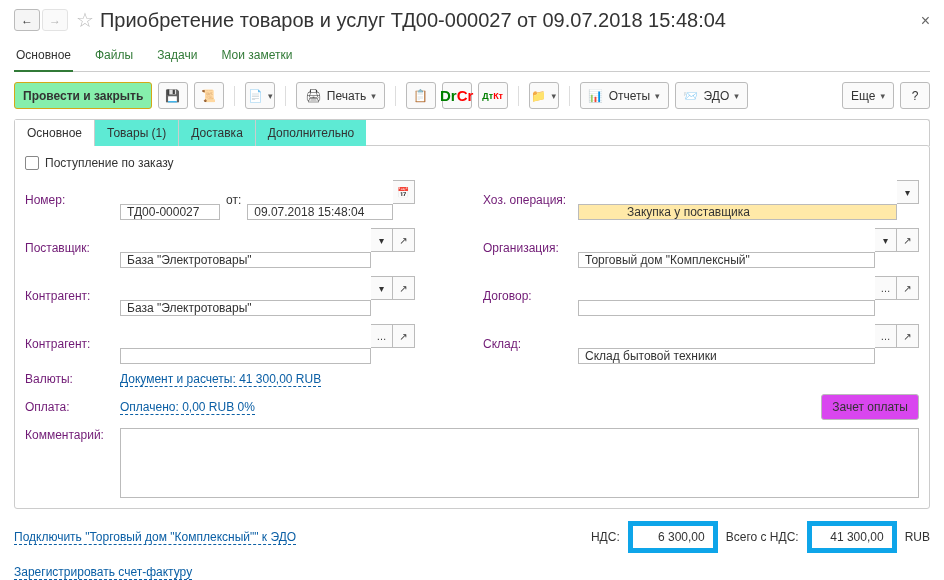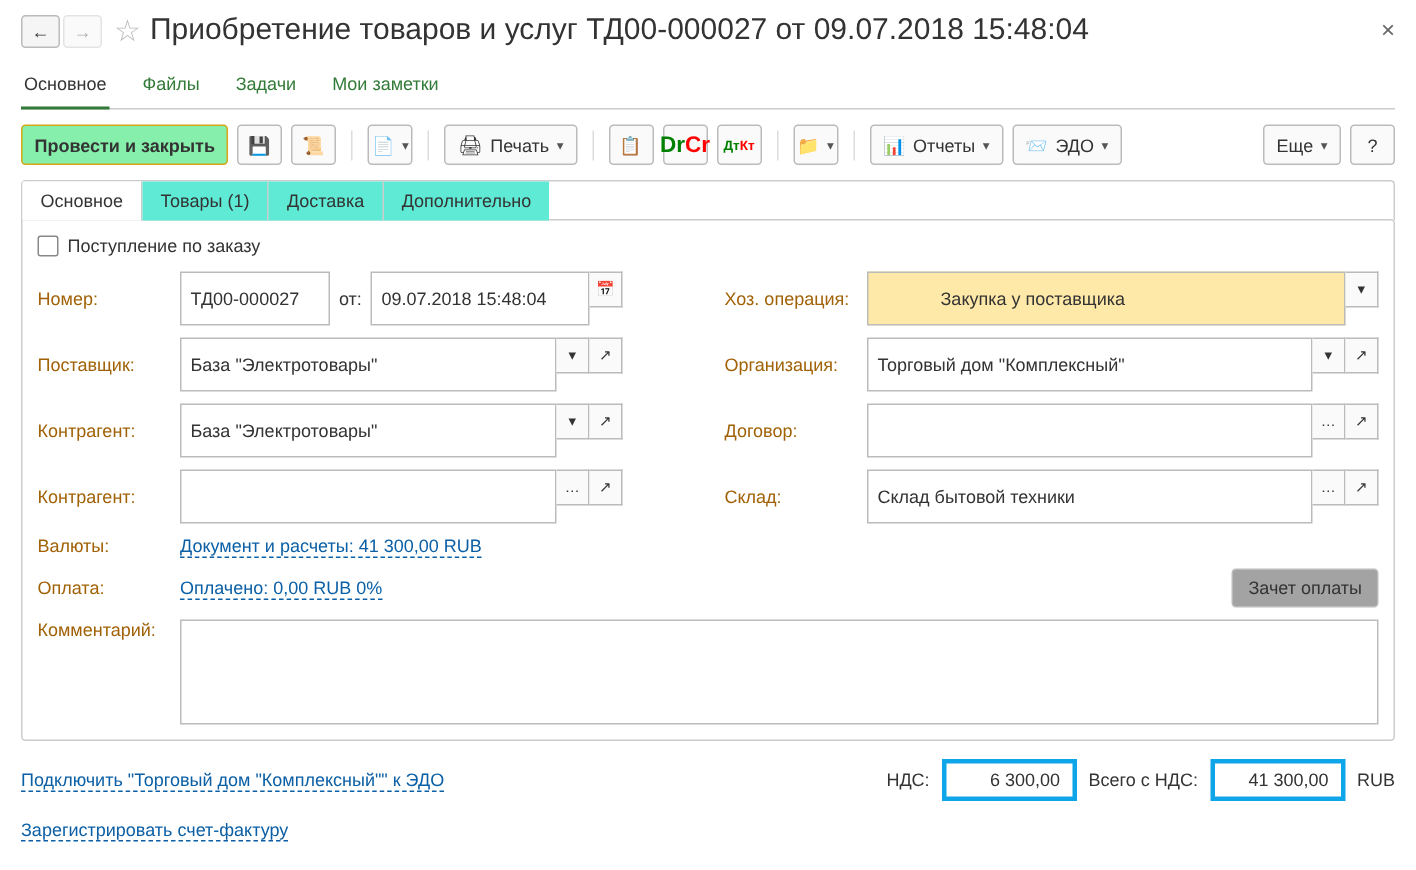--- a/index.html
+++ b/index.html
@@ -20,34 +20,34 @@
 .btn.dd::after { content: "▾"; font-size: 9px; color: #555; }
 .spacer { flex: 1; }
 .tabs2 { display: flex; border: 1px solid #ccc; border-radius: 3px 3px 0 0; border-bottom: none; }
 .tab2 { padding: 6px 12px; border-right: 1px solid #ccc; cursor: pointer; background: #5eead4; }
 .tab2.active { background: #fff; }
 .tab2:last-child { border-right: none; }
 .panel { border: 1px solid #ccc; border-radius: 0 3px 3px 3px; padding: 10px; margin-top: -1px; }
 .chkrow { display: flex; align-items: center; gap: 6px; margin-bottom: 10px; }
 .chk { width: 14px; height: 14px; border: 1px solid #888; border-radius: 2px; }
 .grid { display: grid; grid-template-columns: 85px 295px 48px 85px 1fr; gap: 8px 10px; align-items: center; }
-.label { color: #a16207; }
+.label { color: #701a75; }
 .inputwrap { display: flex; justify-content: space-between; }
-.inp { border: 1px solid #bbb; height: 36px; padding: 0 6px; flex: 1; background: #fff; display: flex; align-items: center; }
+.inp { border: 1px solid #bbb; height: 16px; padding: 0 6px; flex: 1; background: #fff; display: flex; align-items: center; margin-top: 24px; }
 .inp.yellow { background: #ffe9a8; padding-left: 48px; }
 .ibtn { width: 22px; height: 24px; border: 1px solid #bbb; border-left: none; background: #fafafa; display: flex; align-items: center; justify-content: center; cursor: pointer; font-size: 10px; }
 .link { color: #0b5fa5; text-decoration: none; cursor: pointer; }
 .link.dashed { border-bottom: 1px dashed #0b5fa5; }
-.zachet { border: 1px solid #bbb; background: #a3a3a3; border-radius: 3px; padding: 5px 10px; cursor: pointer; margin-left: 48px; }
+.zachet { border: 1px solid #bbb; background: #d946ef; border-radius: 3px; padding: 5px 10px; cursor: pointer; margin-left: 48px; }
 .comment { border: 1px solid #bbb; height: 70px; width: 100%; background: #fff; }
 .bottomrow { display: flex; align-items: center; gap: 8px; margin-top: 12px; }
 .footer-links { margin-top: 12px; }
 .footer-links a { }
 .printicon::before { content: "🖨"; font-size: 13px; }
-.totalbox { border: 3px solid #0ea5e9; padding: 4px 8px; min-width: 90px; text-align: right; background: #fff; }
+.totalbox { border: 5px solid #0ea5e9; padding: 4px 8px; min-width: 90px; text-align: right; background: #fff; }
 .sep { width: 1px; height: 20px; background: #ddd; margin: 0 4px; }
 </style>
 </head>
 <body>
 
 <div class="container">
   <div class="titlebar">
     <div class="navbtn">←</div>
     <div class="navbtn" style="opacity:.4">→</div>
     <span class="star">☆</span>

